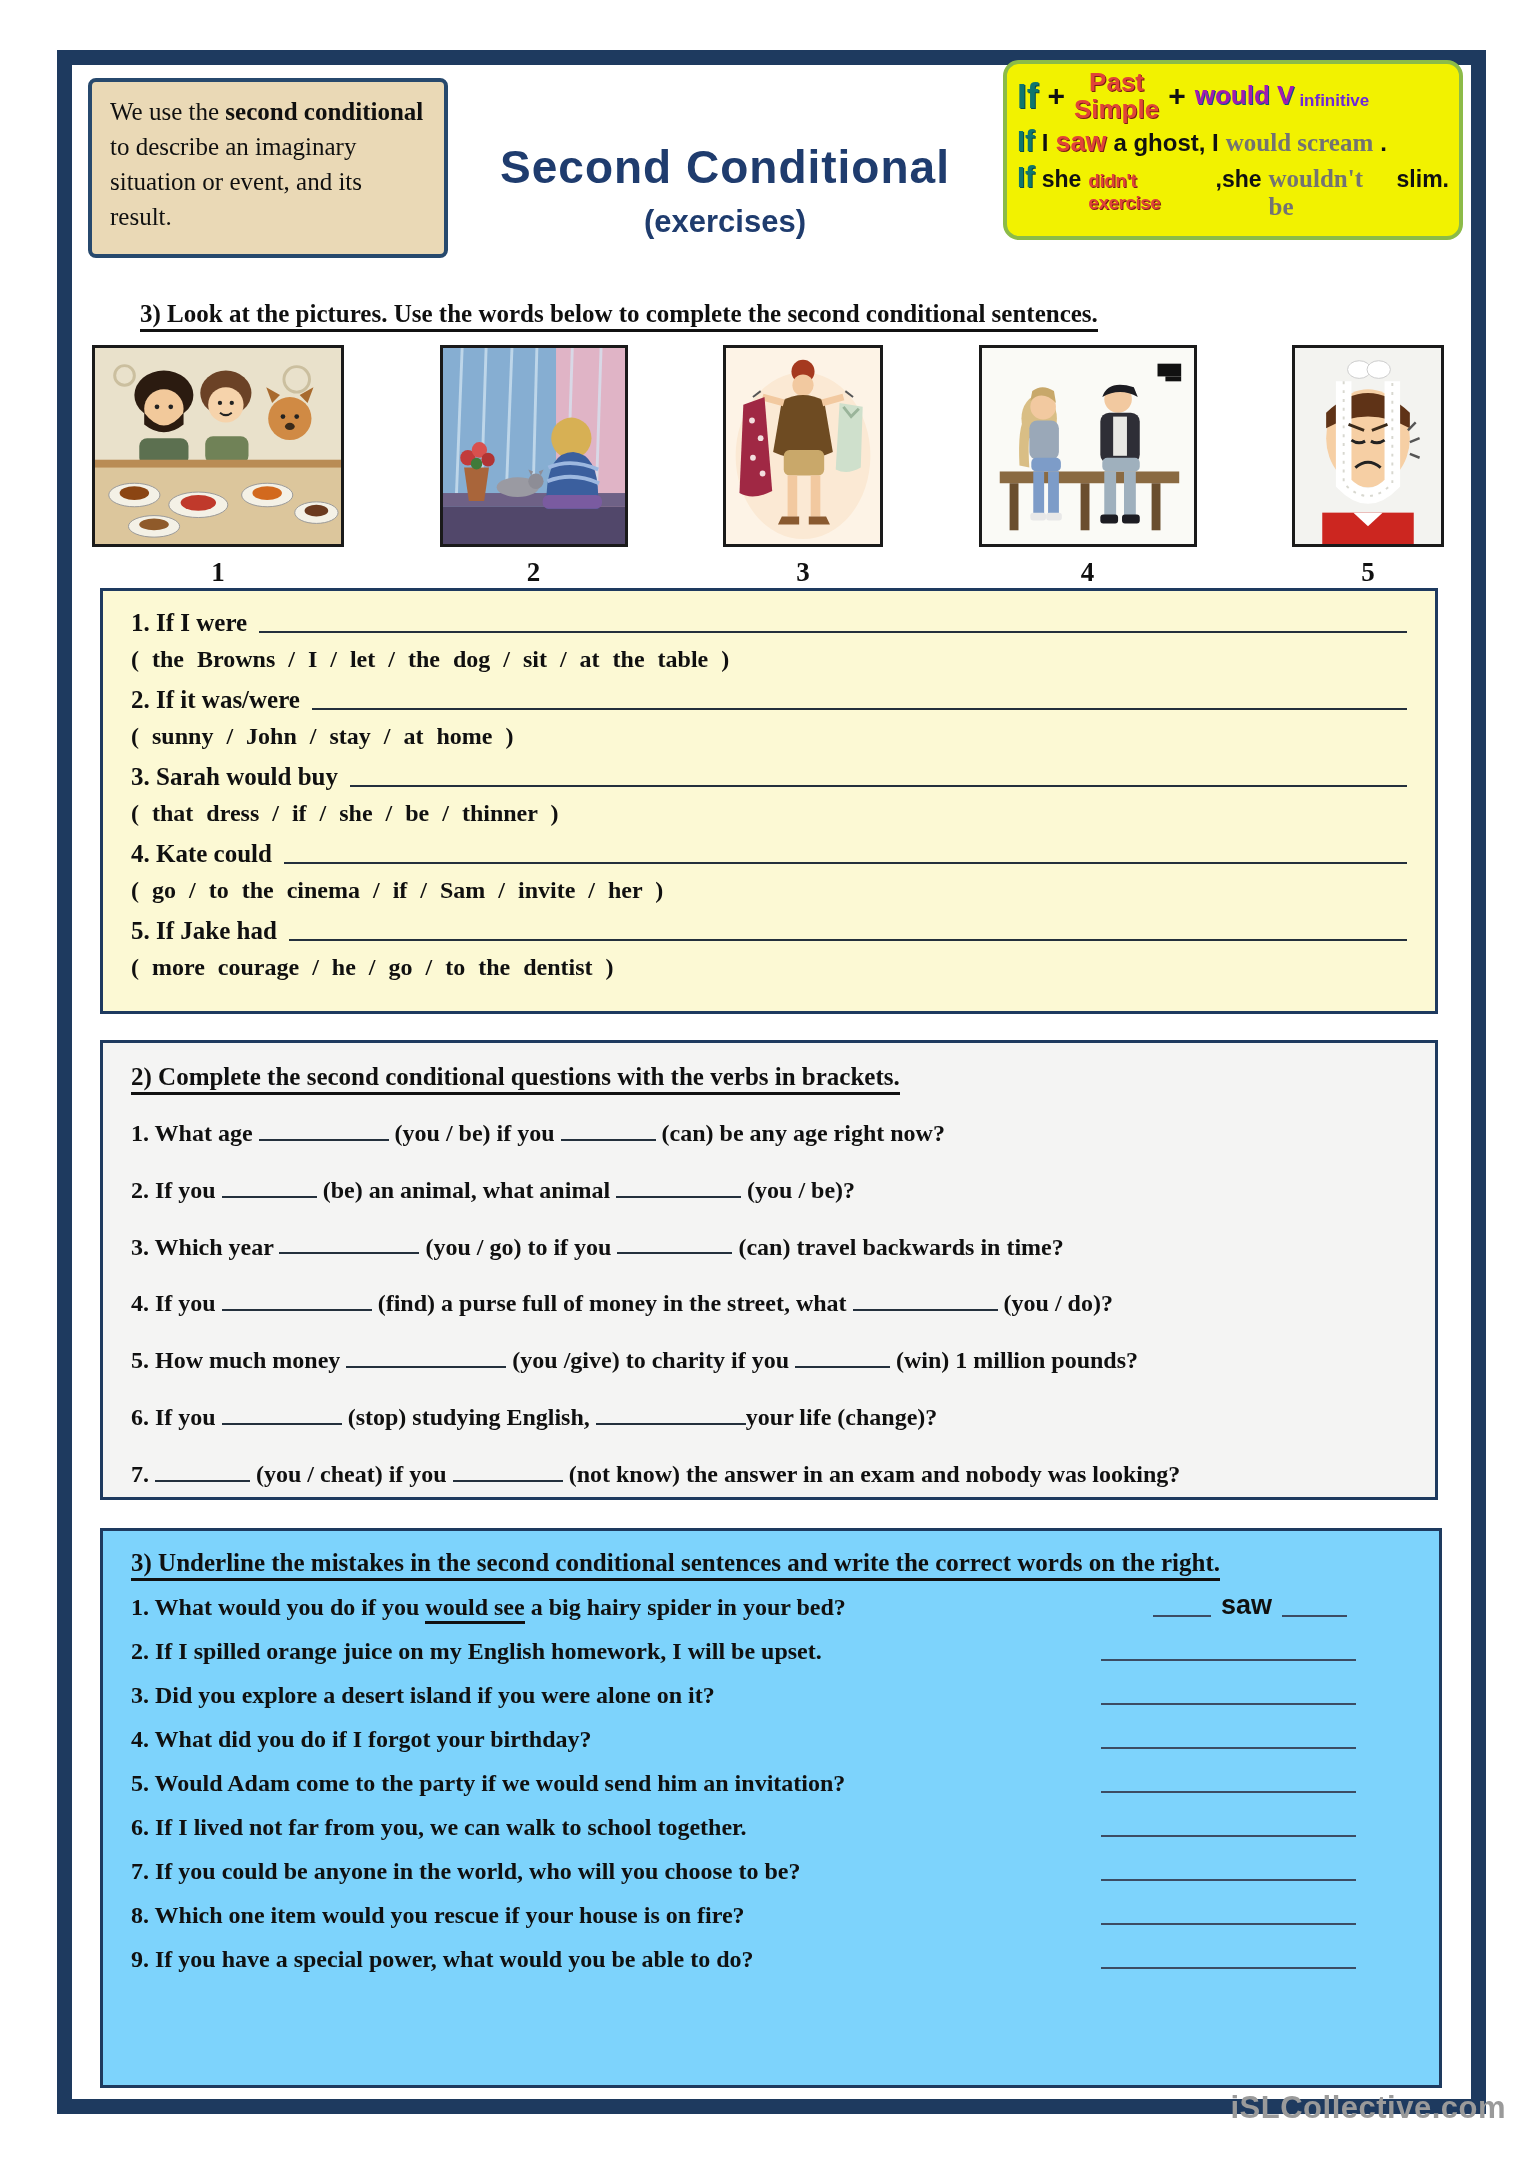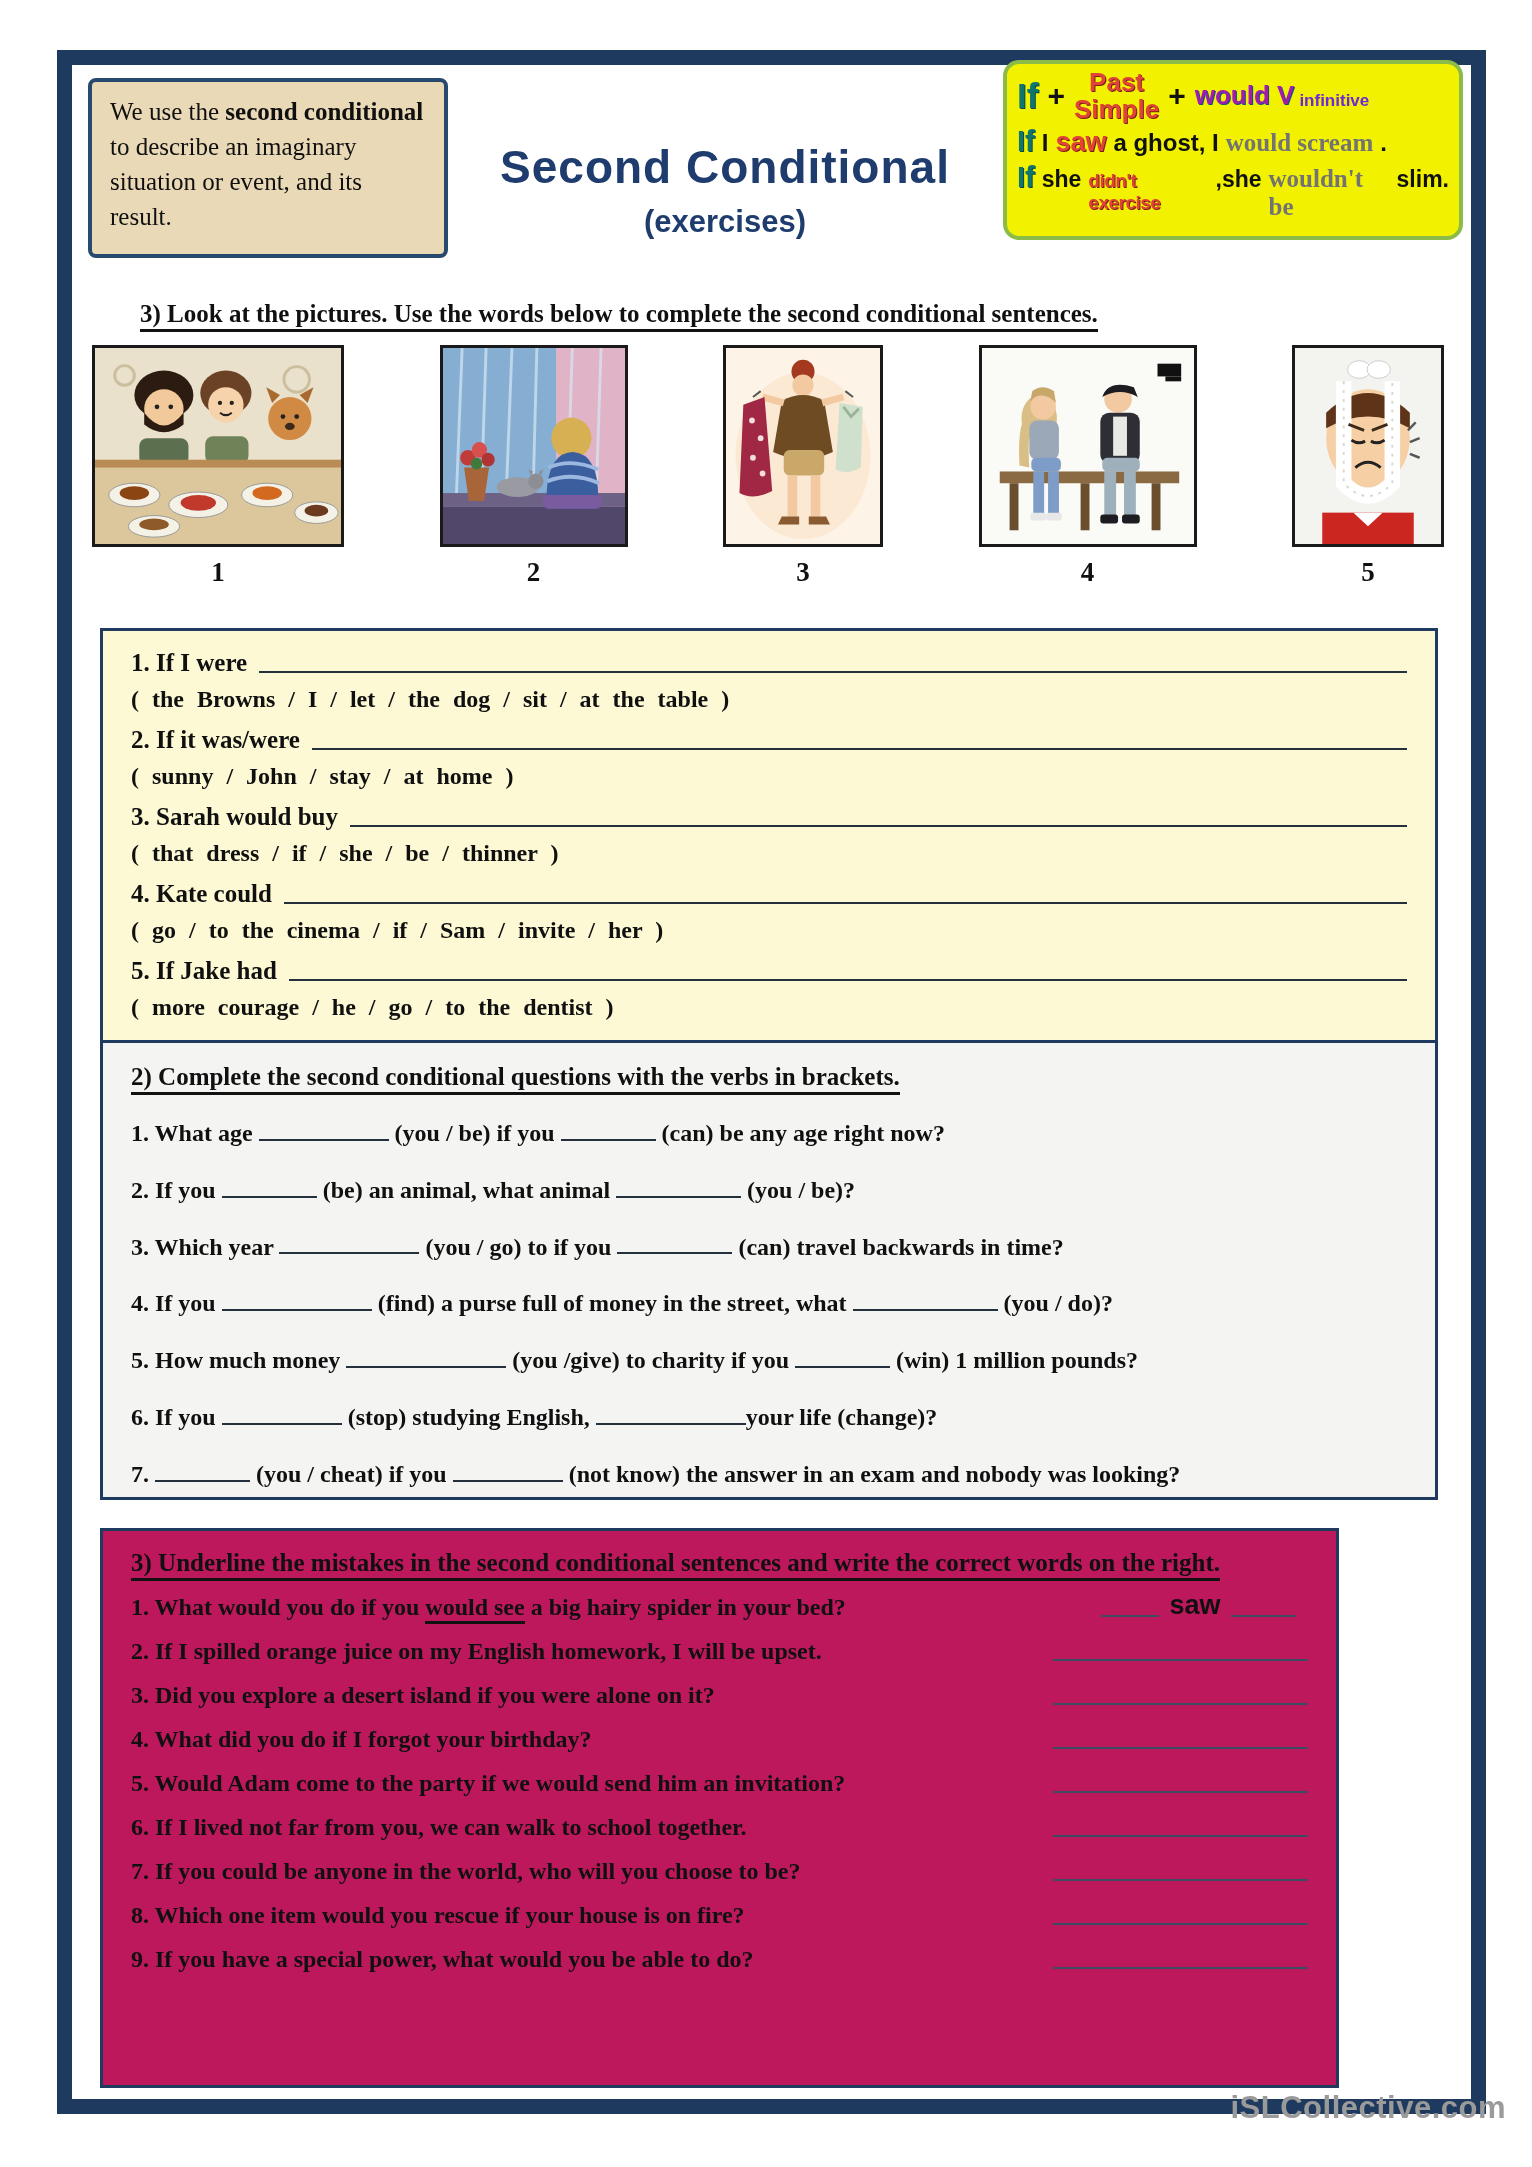--- a/index.html
+++ b/index.html
@@ -42,23 +42,23 @@
   .ex-heading .hl{border-bottom:3px solid #111;padding-bottom:2px;}
   #ex1-heading{position:absolute;left:140px;top:300px;}
   .pics{position:absolute;left:92px;top:345px;width:1352px;display:flex;justify-content:space-between;}
   .pic-col{display:flex;flex-direction:column;align-items:center;}
   .pic-frame{border:3px solid #1a1a1a;height:202px;box-sizing:border-box;background:#fff;}
   .pic-frame svg{display:block;width:100%;height:100%;}
   .pic-num{margin-top:10px;font-size:27px;font-weight:700;}
 
   
   .box{position:absolute;left:100px;box-sizing:border-box;border:3px solid #1e3a5f;}
-  #ex1-box{top:588px;width:1338px;height:426px;background:#fcf9d4;padding:18px 28px;margin-top:40px;}
+  #ex1-box{top:588px;width:1338px;height:426px;background:#fcf9d4;padding:18px 28px;}
   #ex2-box{top:1040px;width:1338px;height:460px;background:#f4f4f3;padding:20px 28px;}
-  #ex3-box{top:1528px;width:1239px;height:560px;background:#be185d;padding:18px 28px;}
+  #ex3-box{top:1528px;width:1342px;height:560px;background:#7dd3fc;padding:18px 28px;}
 
   .ex1-item{margin-bottom:13px;}
   .ex1-row{display:flex;align-items:flex-end;font-size:25px;font-weight:700;}
   .blank-grow{flex:1;border-bottom:2px solid #24303c;margin-left:12px;margin-bottom:4px;height:8px;}
   .ex1-hint{font-size:24px;font-weight:700;margin-top:9px;word-spacing:7px;}
 
   .ex2-item{font-size:24px;font-weight:700;margin-top:25px;line-height:1.25;}
   .blank-inline{display:inline-block;border-bottom:2px solid #24303c;height:0.95em;vertical-align:baseline;}
 
   .ex3-item{display:flex;margin-top:17px;font-size:24px;font-weight:700;align-items:flex-end;}

